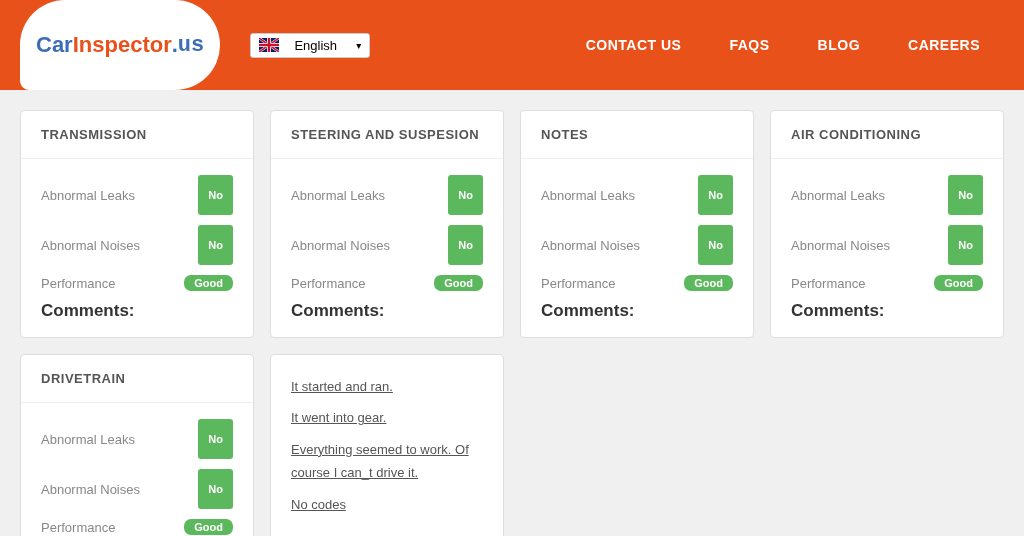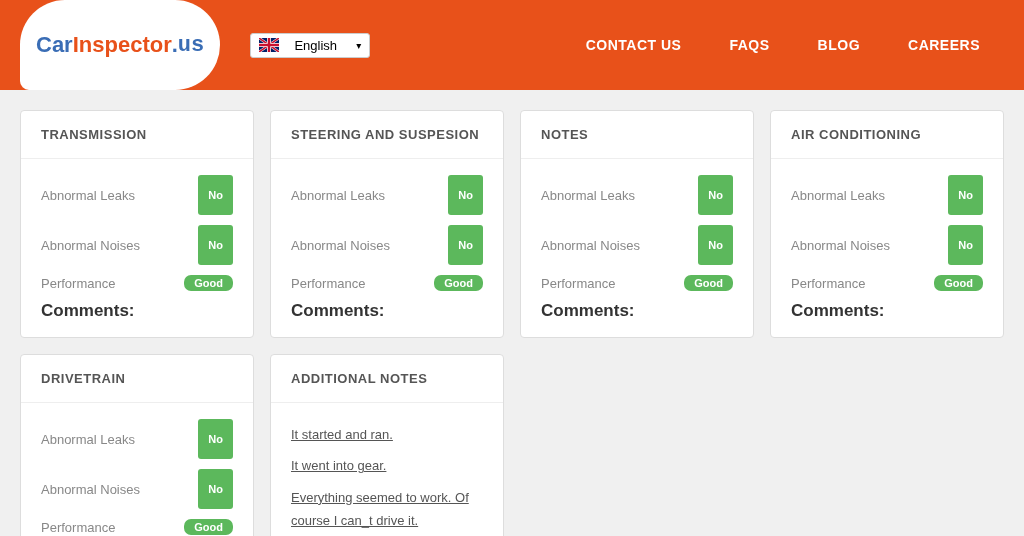--- a/index.html
+++ b/index.html
@@ -261,21 +261,20 @@
             <span class="badge-no">No</span>
           </div>
           <div class="card-row">
             <span class="card-row-label">Performance</span>
             <span class="badge-good">Good</span>
           </div>
           <div class="comments-label">Comments:</div>
         </div>
       </div>
       <div class="card">
-        <div class="card-header">ADDITIONAL NOTES</div>
         <div class="card-body">
           <div class="notes-text">It started and ran.</div>
           <div class="notes-text">It went into gear.</div>
           <div class="notes-text">Everything seemed to work. Of course I can_t drive it.</div>
           <div class="notes-text">No codes</div>
         </div>
       </div>
     </div>
 </main>
 

